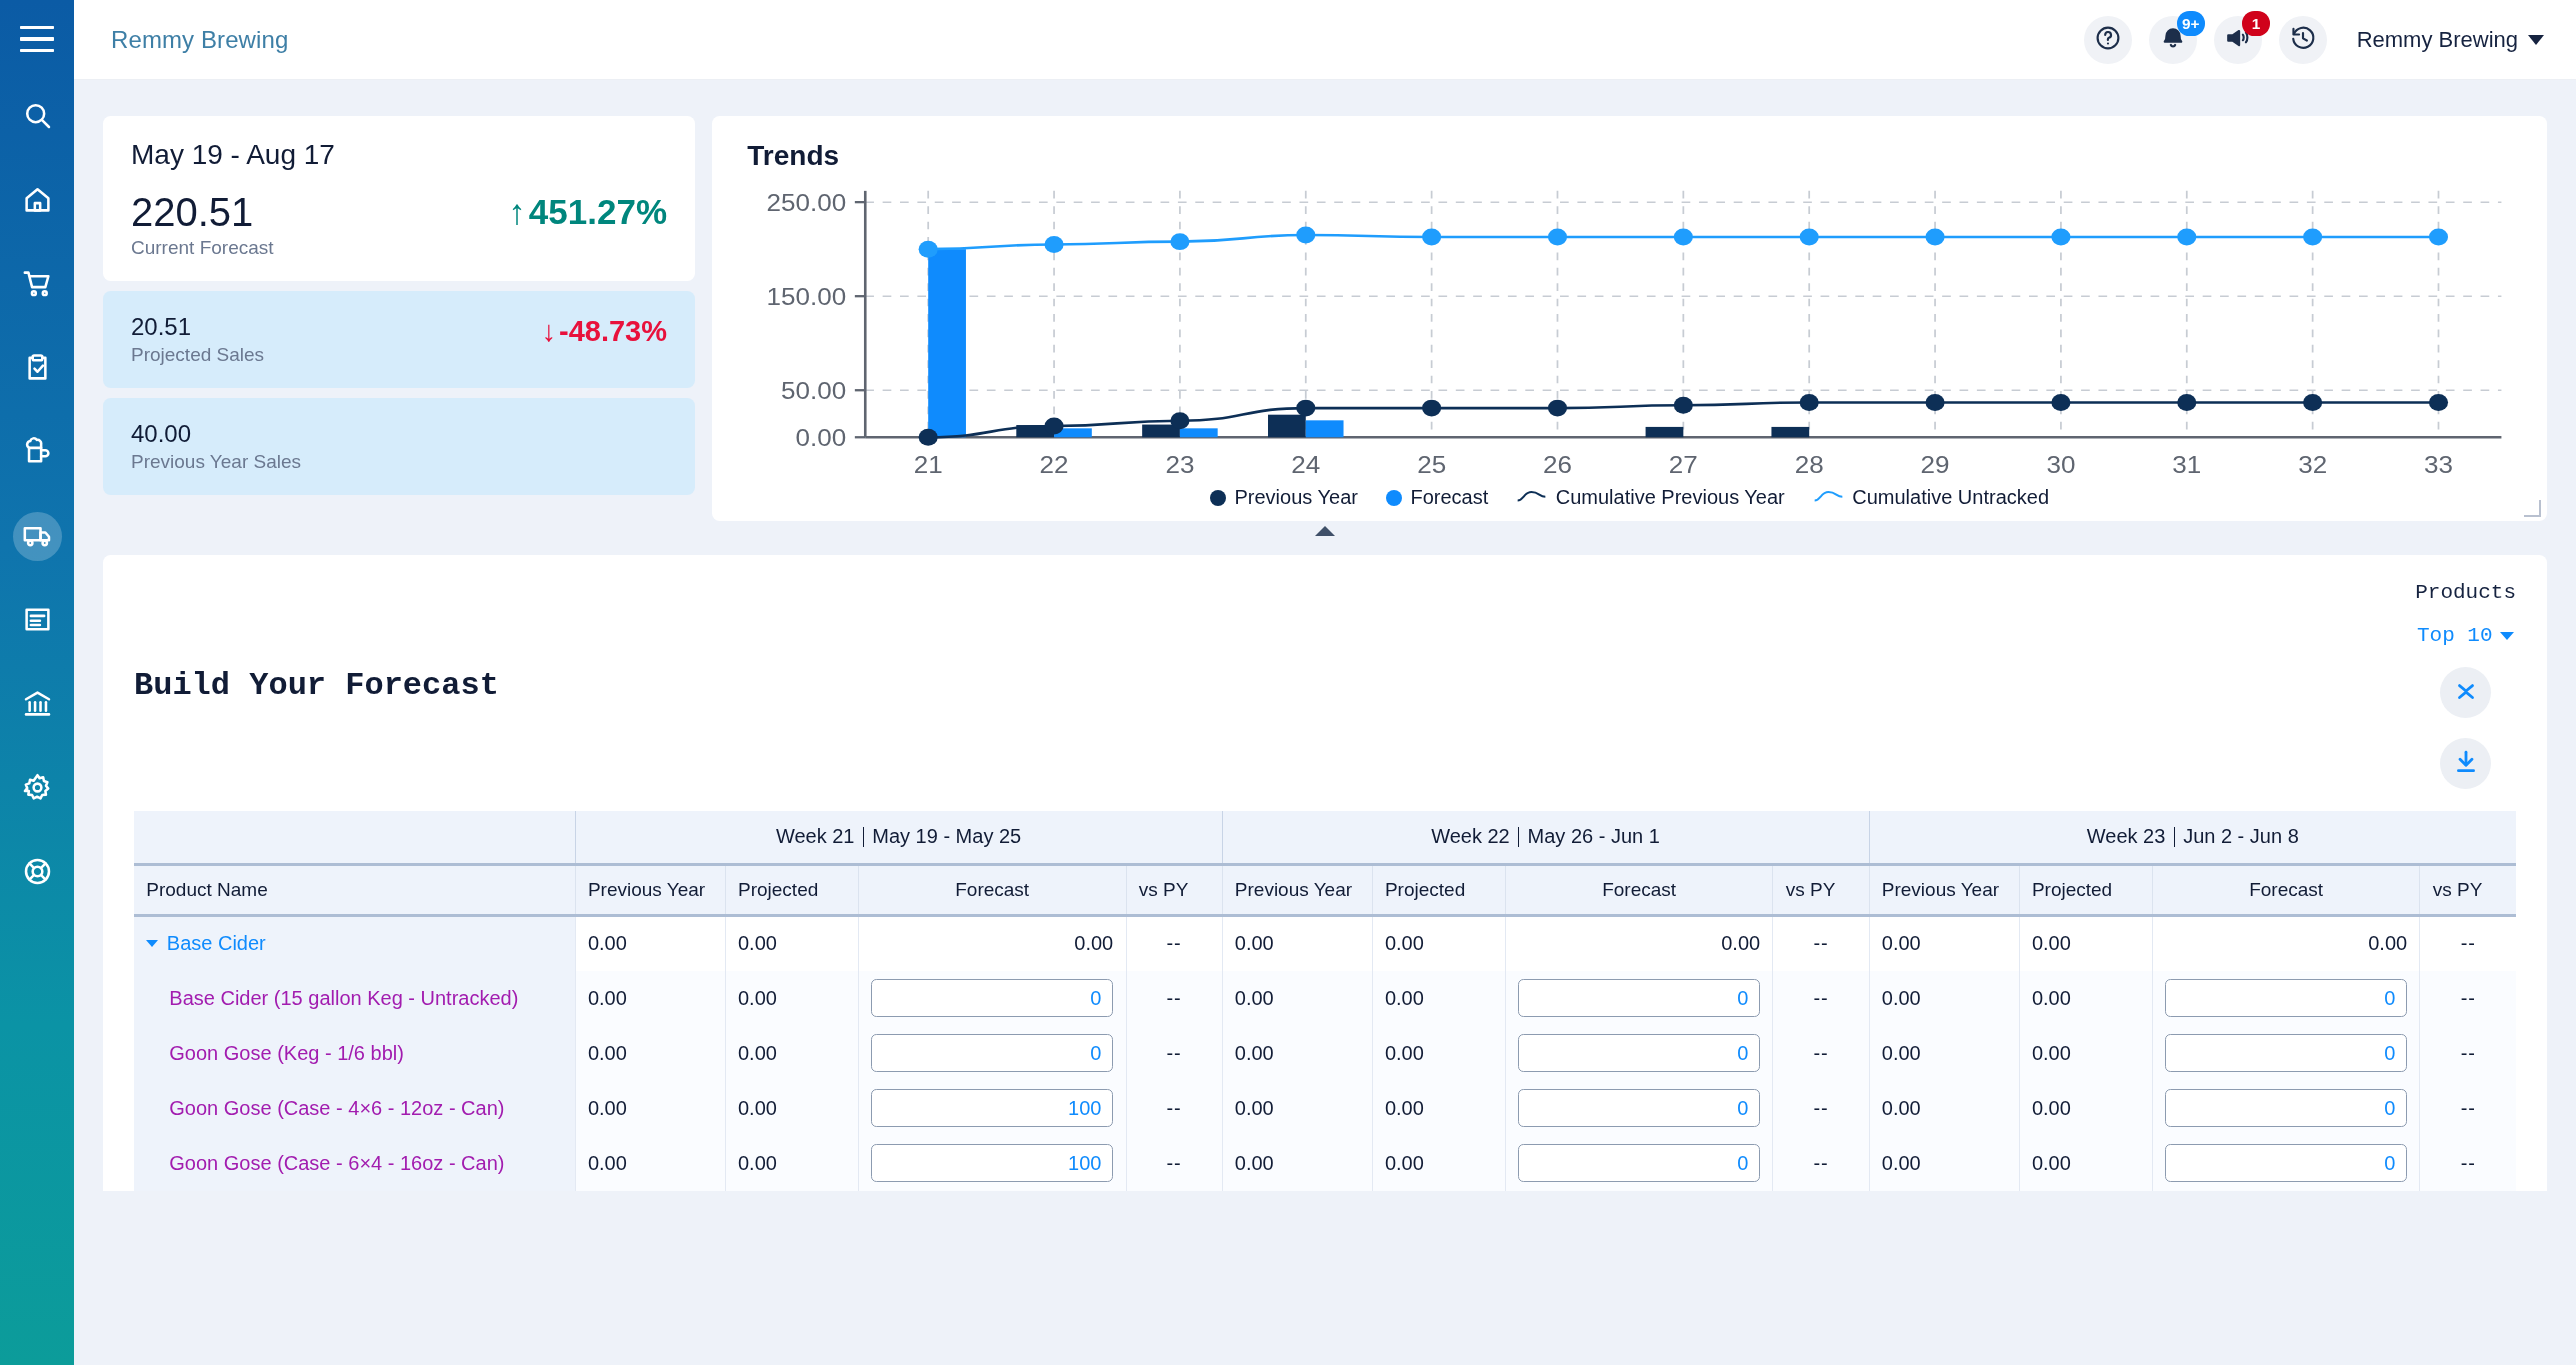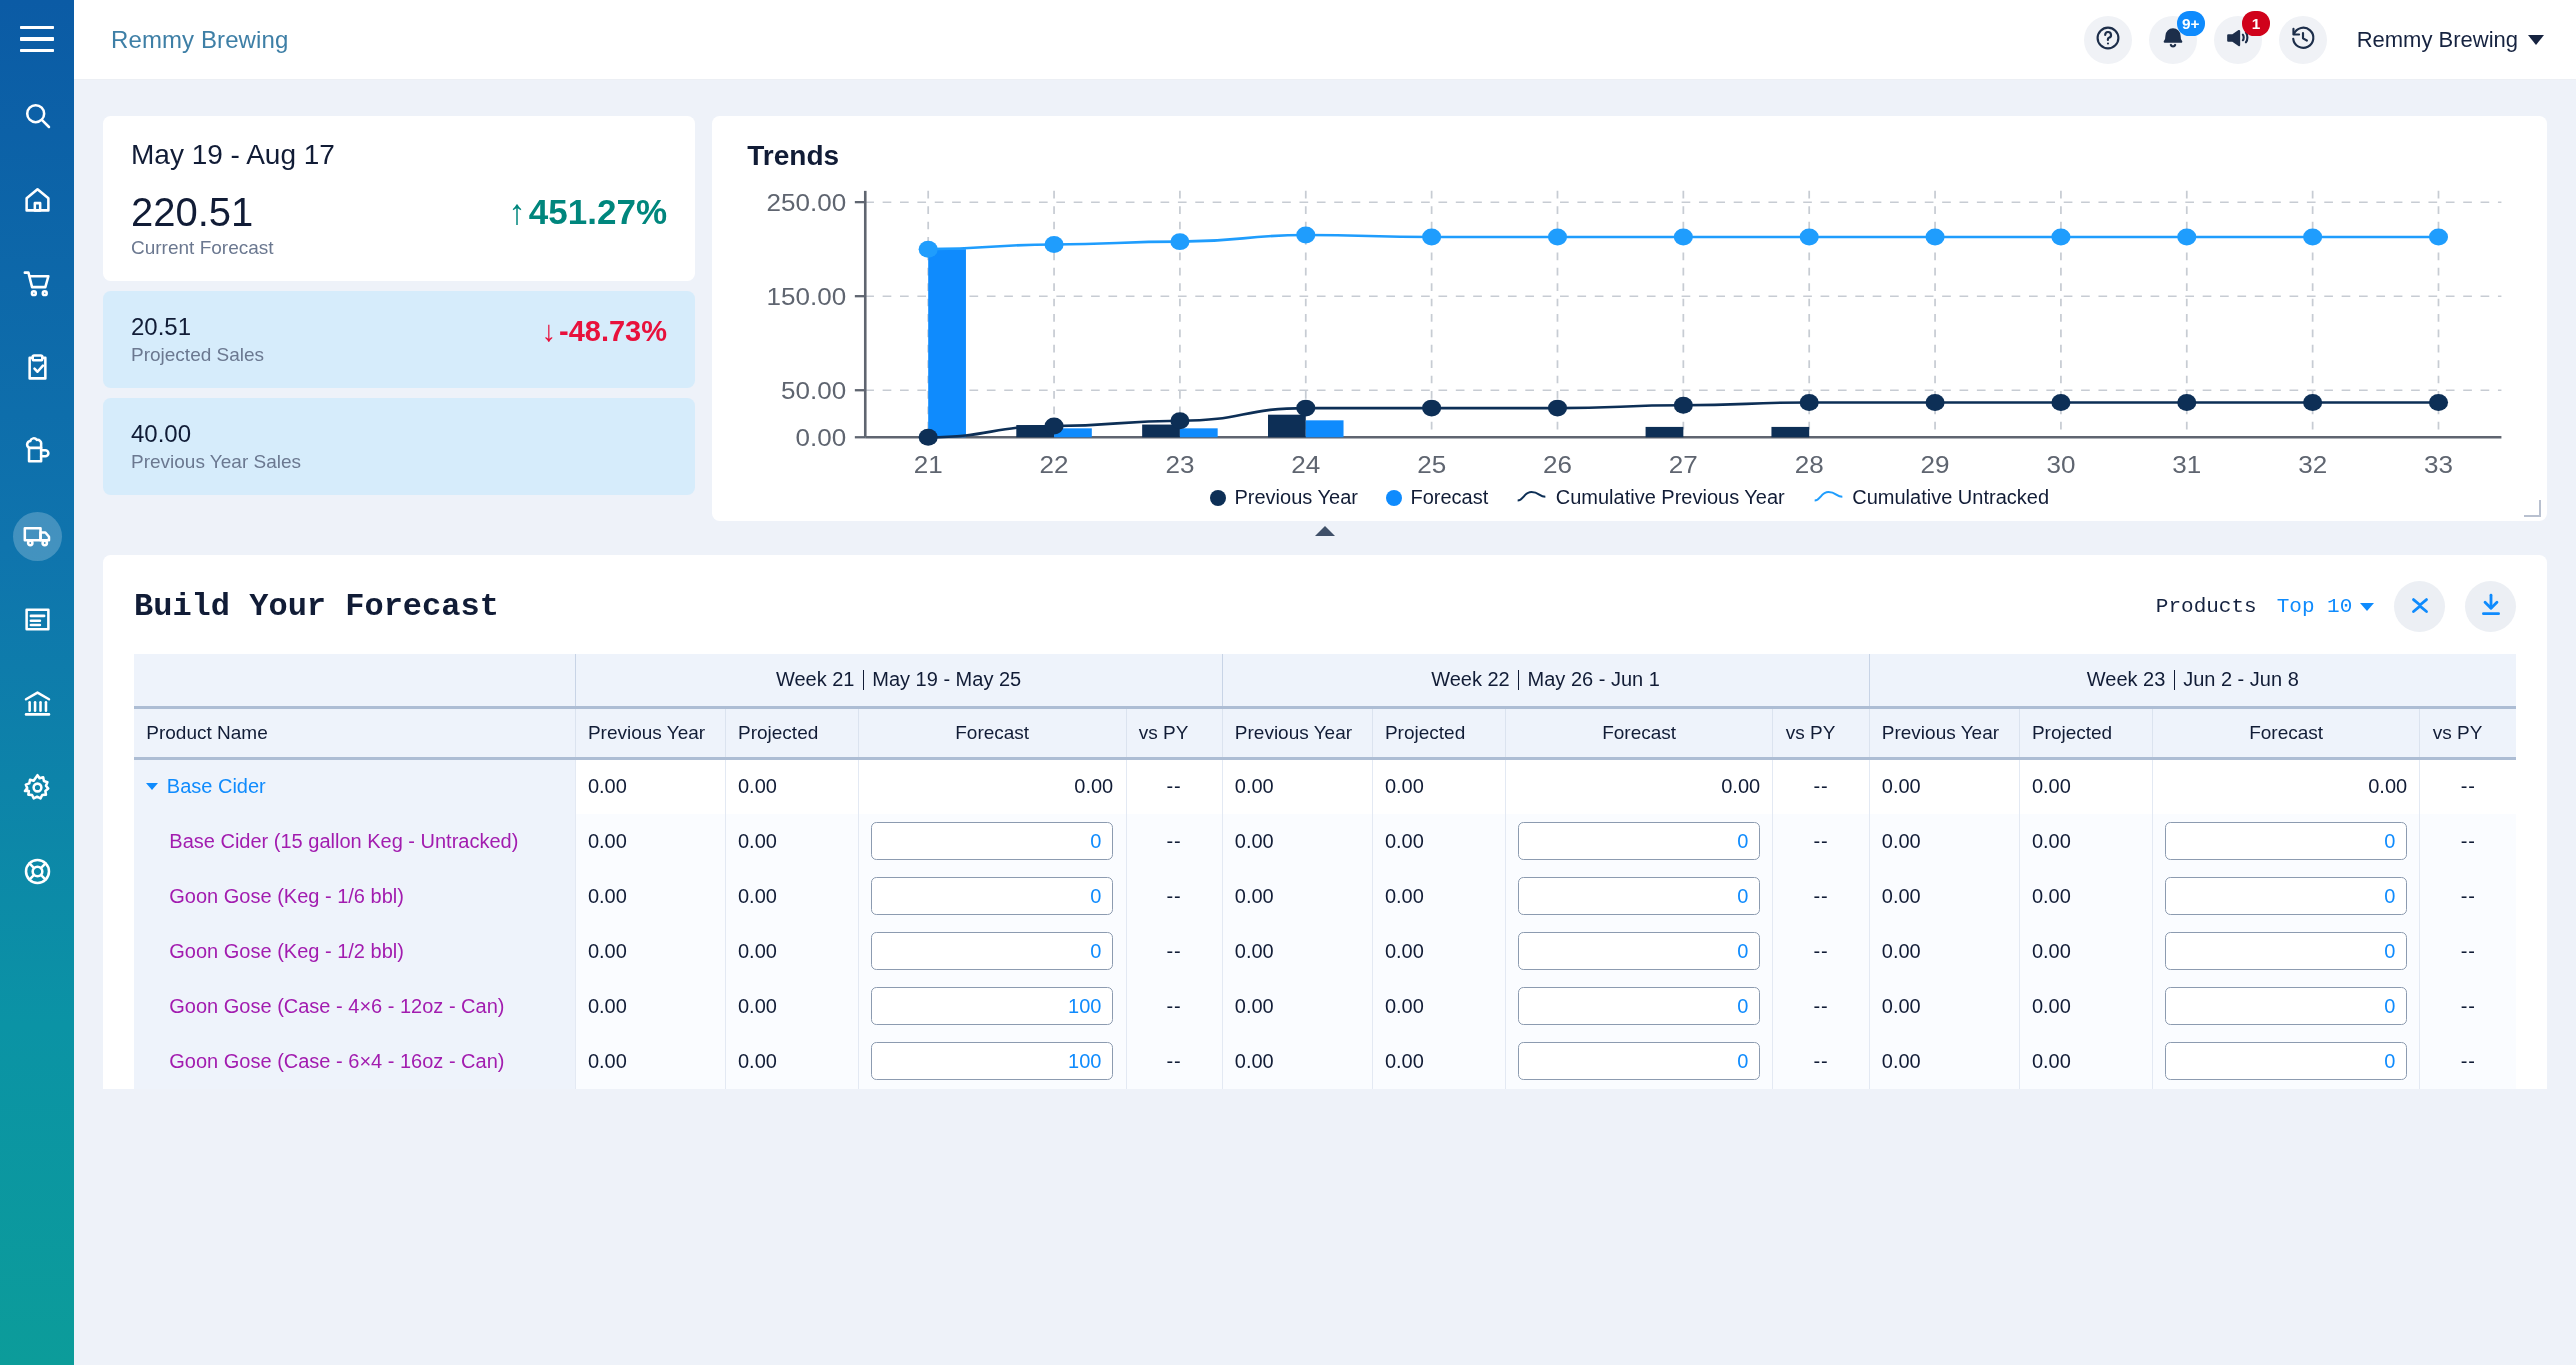--- a/index.html
+++ b/index.html
@@ -105,21 +105,21 @@
     border-right:2.3px solid #b8c0cf; border-bottom:2.3px solid #b8c0cf; }
 
   .collapse-strip { height:26px; display:flex; justify-content:center; align-items:flex-start; margin-top:4.6px; }
   .tri-up { width:0;height:0;border-left:10px solid transparent;border-right:10px solid transparent;
     border-bottom:10px solid #3f5069; cursor:pointer; }
 
   
   .builder { background:#fff; margin: 3.1px 29px 0 29px; border-radius:7.7px 7.7px 0 0; padding: 26px 31px 0 31px; flex:1;}
   .builder-head { display:flex; align-items:center;font-family:Liberation Mono, monospace; }
   .builder-title { font-size:32px; font-weight:bold; color:#111c36; }
-  .builder-ctrls { margin-left:auto; display:flex; align-items:center; gap:20px; }
+  .builder-ctrls { margin-left:auto; display:flex; align-items:center; gap:20px;flex-direction:column; }
   .products-lbl { font-size:21px; color:#162340; }
   .top10 { font-size:21px; color:#0f8bfd; display:flex; align-items:center; gap:7.7px; cursor:pointer; }
   .caret-sm { width:0;height:0;border-left:7px solid transparent;border-right:7px solid transparent;border-top:8.5px solid #0f8bfd; }
   .circ-btn { width:51px; height:51px; border-radius:50%; background:#eceff4;
     display:flex; align-items:center; justify-content:center; cursor:pointer; }
   .circ-btn svg { width:26px;height:26px;fill:none;stroke:#0f8bfd;stroke-width:2.6;stroke-linecap:round;stroke-linejoin:round;}
 
   
   table.fc { width:100%; border-collapse:collapse; margin-top:21.5px; table-layout:fixed; }
   table.fc th, table.fc td { font-weight:normal; }
@@ -598,37 +598,20 @@
               <td class="cell" style="text-align: left;">0.00</td>
               <td class="cell num-r"><input class="fc-input" type="text" value="0" style=""></td>
               <td class="cell vspy">--</td>
               <td class="cell num-c" style="text-align: left;">0.00</td>
               <td class="cell" style="text-align: left;">0.00</td>
               <td class="cell num-r"><input class="fc-input" type="text" value="0" style=""></td>
               <td class="cell vspy">--</td>
             </tr>
             <tr class="child">
               <td class="cell name">
-                <div class="child-name">Goon Gose (Keg - 1/2 bbl)</div>
-              </td>
-              <td class="cell num-c" style="text-align: left;">0.00</td>
-              <td class="cell" style="text-align: left;">0.00</td>
-              <td class="cell num-r"><input class="fc-input" type="text" value="0" style=""></td>
-              <td class="cell vspy">--</td>
-              <td class="cell num-c" style="text-align: left;">0.00</td>
-              <td class="cell" style="text-align: left;">0.00</td>
-              <td class="cell num-r"><input class="fc-input" type="text" value="0" style=""></td>
-              <td class="cell vspy">--</td>
-              <td class="cell num-c" style="text-align: left;">0.00</td>
-              <td class="cell" style="text-align: left;">0.00</td>
-              <td class="cell num-r"><input class="fc-input" type="text" value="0" style=""></td>
-              <td class="cell vspy">--</td>
-            </tr>
-            <tr class="child">
-              <td class="cell name">
                 <div class="child-name">Goon Gose (Case - 4×6 - 12oz - Can)</div>
               </td>
               <td class="cell num-c" style="text-align: left;">0.00</td>
               <td class="cell" style="text-align: left;">0.00</td>
               <td class="cell num-r"><input class="fc-input" type="text" value="100" style=""></td>
               <td class="cell vspy">--</td>
               <td class="cell num-c" style="text-align: left;">0.00</td>
               <td class="cell" style="text-align: left;">0.00</td>
               <td class="cell num-r"><input class="fc-input" type="text" value="0" style=""></td>
               <td class="cell vspy">--</td>

